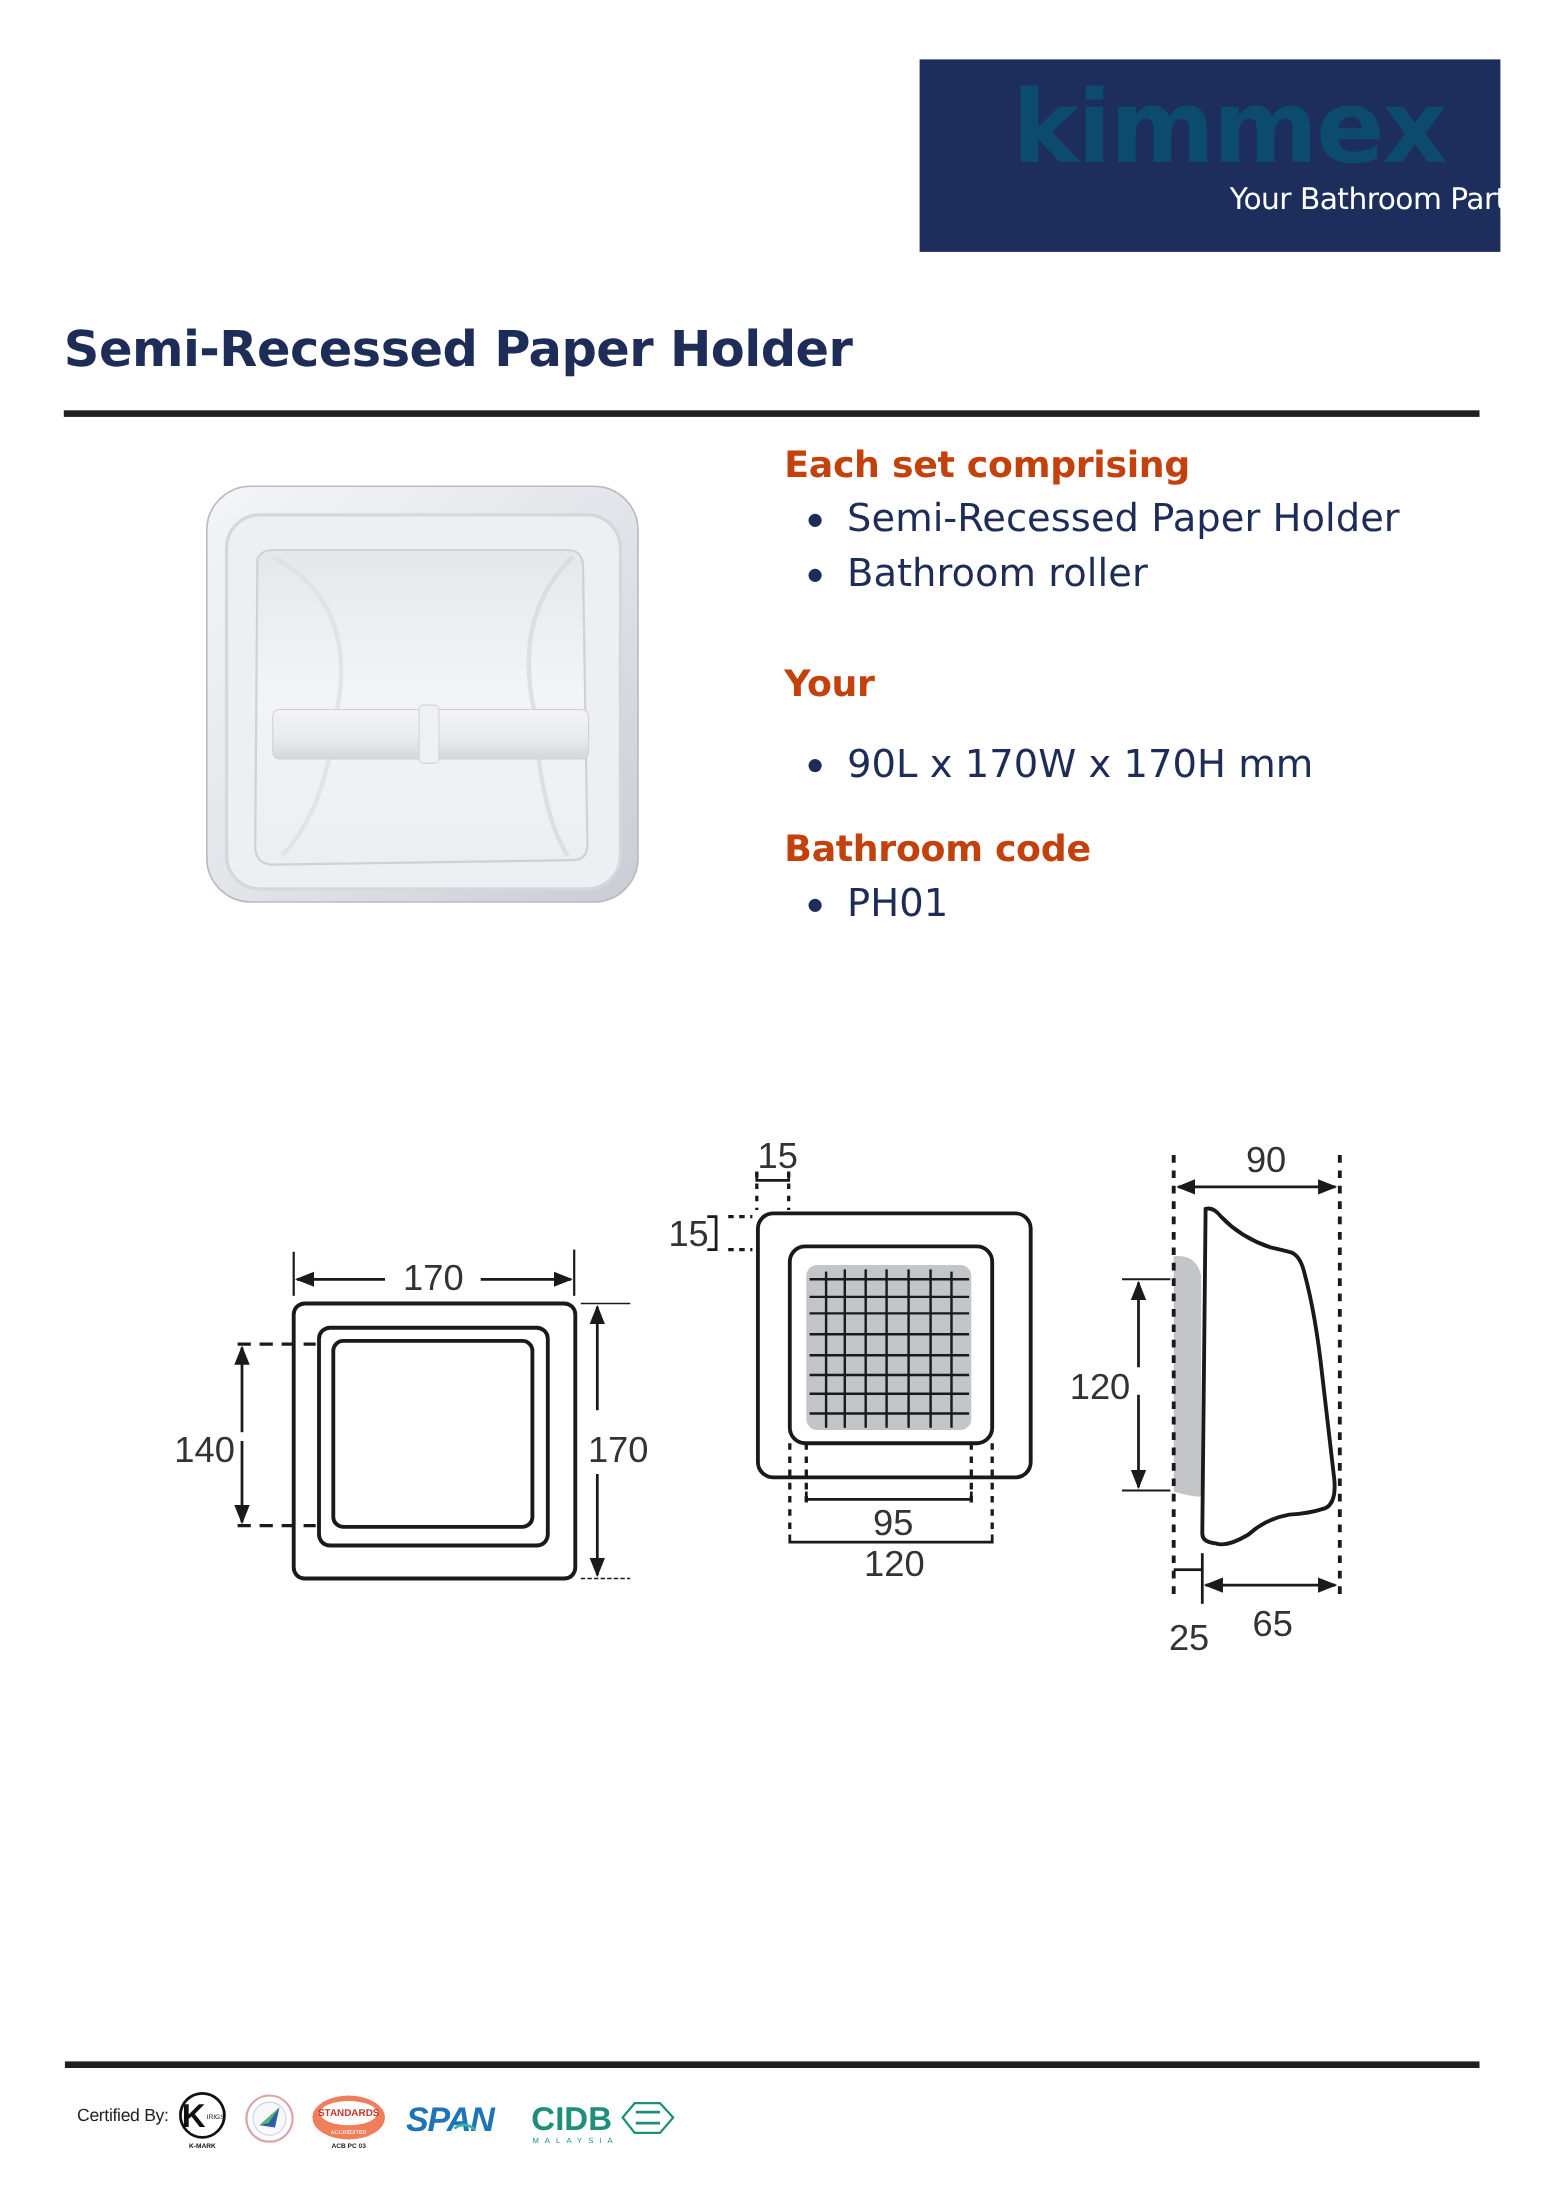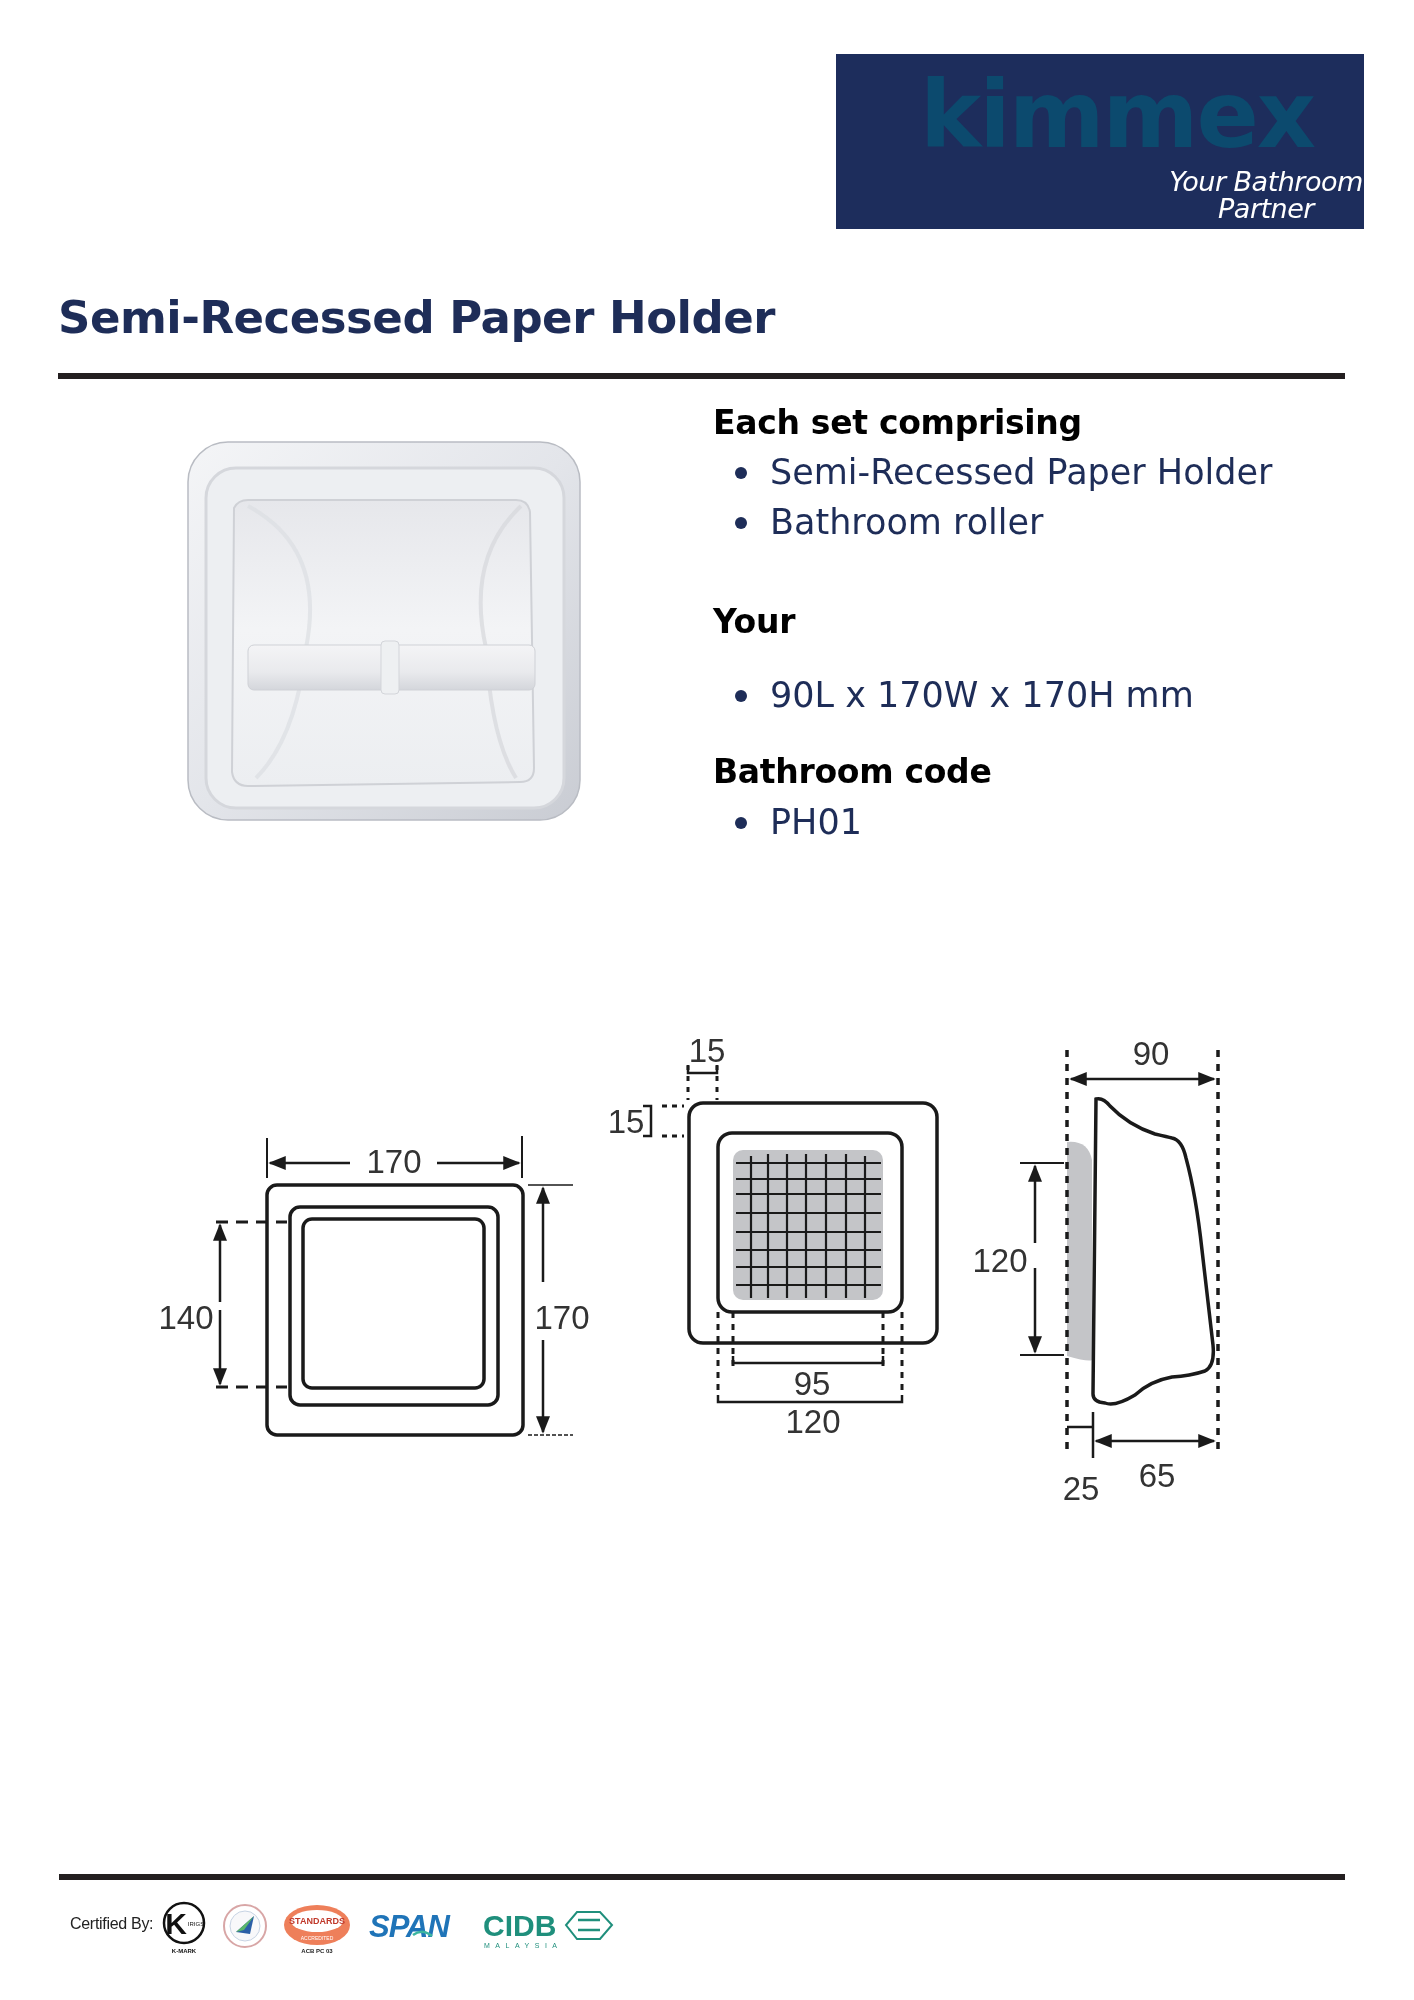--- a/index.html
+++ b/index.html
@@ -4,36 +4,36 @@
 <style>
   html, body { margin: 0; padding: 0; background: #ffffff; }
   body { width: 1414px; height: 2000px; position: relative; overflow: hidden;
          font-family: "Liberation Sans", "DejaVu Sans", sans-serif; color: #1d2d5a; }
   .abs { position: absolute; }
 
   
   .logo-box { left: 836px; top: 54px; width: 528px; height: 175px; background: #1d2d5c; }
   .logo-word { left: 920px; top: 70px; font-family: "DejaVu Sans", sans-serif; font-weight: bold;
                font-size: 92px; color: #0c4a6e; letter-spacing: -2px; line-height: 1; }
-  .logo-tag { left: 1118px; top: 168px; font-family: "DejaVu Sans", sans-serif; font-style: italic;
-              font-size: 27px; color: #ffffff; letter-spacing: -0.5px; line-height: 1; text-align: center; }
+  .logo-tag { left: 1118px; top: 168px; font-family: "DejaVu Sans", sans-serif; 
+              font-size: 27px; color: #ffffff; letter-spacing: -0.5px; line-height: 1; }
 
   
   .page-title { left: 58px; top: 295px; font-family: "DejaVu Sans", sans-serif; font-weight: bold;
                 font-size: 45px; color: #1e2d58; line-height: 1; letter-spacing: -0.5px; }
   .rule { background: #231f20; height: 6px; }
   .rule-top { left: 58px; top: 373px; width: 1287px; }
   .rule-bottom { left: 59px; top: 1874px; width: 1286px; }
 
   
   .photo { left: 186px; top: 438px; width: 396px; height: 386px; }
 
   
   .spec-heading { left: 713px; font-family: "DejaVu Sans", sans-serif; font-weight: bold;
-                  font-size: 33px; color: #000000; line-height: 1; letter-spacing: -0.3px; }
+                  font-size: 33px; color: #c2410c; line-height: 1; letter-spacing: -0.3px; }
   .spec-item { left: 735px; font-family: "DejaVu Sans", sans-serif; font-weight: normal;
                font-size: 35px; color: #1e2d58; line-height: 1; display: flex; align-items: center; }
   .bullet { width: 12px; height: 12px; border-radius: 50%; background: #1e2d58; margin-right: 23px; flex: none; }
 
   
   .drawing { left: 0; top: 0; }
 
   
   .cert-label { left: 70px; top: 1915px; font-family: "Liberation Sans", sans-serif; font-weight: normal;
                 font-size: 16px; color: #222; letter-spacing: -0.3px; }

